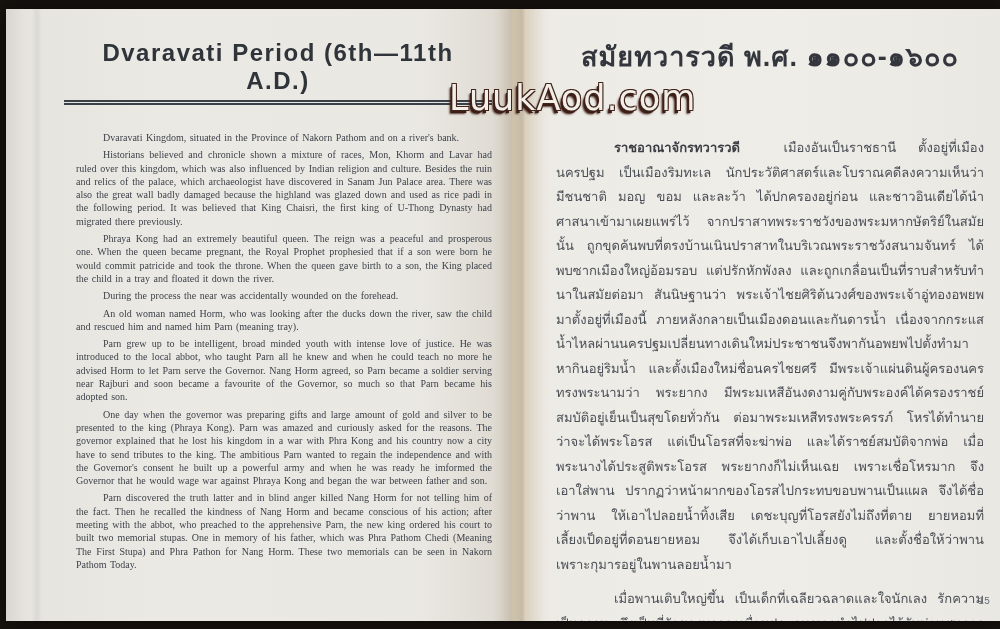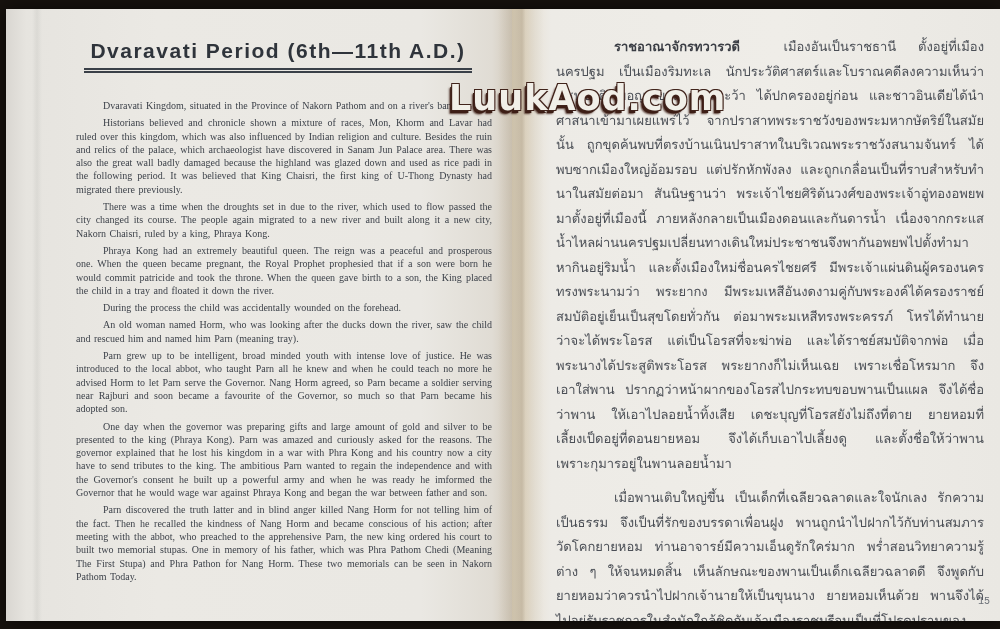--- a/index.html
+++ b/index.html
@@ -29,21 +29,21 @@
     background:linear-gradient(90deg,rgba(90,70,40,0) 0%,rgba(90,70,40,.10) 35%,rgba(120,95,55,.28) 52%,rgba(170,145,100,.18) 60%,rgba(120,95,55,.05) 80%,rgba(90,70,40,0) 100%);
     pointer-events:none;
   }
   
   .lp-inner{position:absolute;left:58px;right:20px;top:30px;}
   .lp-title-wrap{text-align:center;margin-bottom:26px;}
   .lp-title{
     display:inline-block;
     font-family:"Liberation Sans", sans-serif;
     font-weight:bold;
-    font-size:21px;
+    font-size:24px;
     letter-spacing:1.5px;
     color:#2f343b;
     padding:0 6px 5px 6px;
     border-bottom:5px double #3a4048;
   }
   .lp-body p{
     margin:0 0 4px 12px;
     font-size:10px;
     line-height:13.3px;
     text-align:justify;
@@ -75,21 +75,21 @@
   .rp-body b{color:#3a3d44;margin-top:32px;}
   .page-num{
     position:absolute;right:10px;bottom:14px;
     font-size:10px;color:#6a6e76;
     font-family:Liberation Mono, monospace;
   }
   
   .watermark{
     position:absolute;left:449px;top:78px;
     font-family:"DejaVu Sans", sans-serif;
-    font-weight:bold;
+    font-weight:normal;
     font-size:35px;
     letter-spacing:1px;
     color:#f1efe8;
     text-shadow:
       -1px -1px 0 #40231b, 1px -1px 0 #40231b,
       -1px  1px 0 #40231b, 1px  1px 0 #40231b,
       -3px  4px 2px rgba(62,30,22,.85),
       -2px  3px 0 #3c2019;
     z-index:5;
     pointer-events:none;
@@ -108,33 +108,33 @@
 
   <div class="page page-left">
     <div class="lp-crease"></div>
     <div class="lp-inner">
       <div class="lp-title-wrap">
         <span class="lp-title">Dvaravati Period (6th—11th A.D.)</span>
       </div>
       <div class="lp-body">
         <p>Dvaravati Kingdom, situated in the Province of Nakorn Pathom and on a river's bank.</p>
         <p>Historians believed and chronicle shown a mixture of races, Mon, Khorm and Lavar had ruled over this kingdom, which was also influenced by Indian religion and culture.  Besides the ruin and relics of the palace, which archaeologist have discovered in Sanam Jun Palace area.  There was also the great wall badly damaged because the highland was glazed down and used as rice padi in the following period.   It was believed that King Chaisri, the first king of U-Thong Dynasty had migrated there previously.</p>
-        <p>There was a time when the droughts set in due to the river, which used to flow passed the city changed its course.   The people again migrated to a new river and built along it a new city, Nakorn Chaisri, ruled by a king, Phraya Kong.</p>
         <p>Phraya Kong had an extremely beautiful queen.  The reign was a peaceful and prosperous one.   When the queen became pregnant, the Royal Prophet prophesied that if a son were born he would commit patricide and took the throne.   When the queen gave birth to a son, the King placed the child in a tray and floated it down the river.</p>
-        <p>During the process the child was accidentally wounded on the forehead.</p>
+        <p>During the process the near was accidentally wounded on the forehead.</p>
         <p>An old woman named Horm, who was looking after the ducks down the river, saw the child and rescued him and named him Parn (meaning tray).</p>
         <p>Parn grew up to be intelligent, broad minded youth with intense love of justice.  He was introduced to the local abbot, who taught Parn all he knew and when he could teach no more he advised Horm to let Parn serve the Governor.   Nang Horm agreed, so Parn became a soldier serving near Rajburi and soon became a favourite of the Governor, so much so that Parn became his adopted son.</p>
         <p>One day when the governor was preparing gifts and large amount of gold and silver to be presented to the king (Phraya Kong). Parn was amazed and curiously asked for the reasons. The governor explained that he lost his kingdom in a war with Phra Kong and his country now a city have to send tributes to the king.   The ambitious Parn wanted to regain the independence and with the Governor's consent he built up a powerful army and when he was ready he imformed the Governor that he would wage war against Phraya Kong and began the war between father and son.</p>
         <p>Parn discovered the truth latter and in blind anger killed  Nang Horm for not telling him of the fact.  Then he recalled the kindness of Nang Horm and became conscious of his action; after meeting with the abbot, who preached to the apprehensive Parn, the new king ordered his court to built two memorial stupas.  One in memory of his father, which was Phra Pathom Chedi (Meaning The First Stupa) and Phra Pathon for Nang Horm.   These two memorials can be seen in Nakorn Pathom Today.</p>
       </div>
     </div>
   </div>
 
   <div class="page page-right">
     <div class="rp-inner">
+      <h1 class="rp-title">สมัยทวารวดี  พ.ศ. ๑๑๐๐-๑๖๐๐</h1>
       <div class="rp-body">
         <p><b>ราชอาณาจักรทวารวดี</b>&nbsp;&nbsp;<span>เมืองอันเป็นราชธานี ตั้งอยู่ที่เมืองนครปฐม เป็นเมืองริมทะเล นักประวัติศาสตร์และโบราณคดีลงความเห็นว่า มีชนชาติ มอญ ขอม และละว้า ได้ปกครองอยู่ก่อน และชาวอินเดียได้นำศาสนาเข้ามาเผยแพร่ไว้ จากปราสาทพระราชวังของพระมหากษัตริย์ในสมัยนั้น ถูกขุดค้นพบที่ตรงบ้านเนินปราสาทในบริเวณพระราชวังสนามจันทร์ ได้พบซากเมืองใหญ่อ้อมรอบ แต่ปรักหักพังลง และถูกเกลื่อนเป็นที่ราบสำหรับทำนาในสมัยต่อมา สันนิษฐานว่า พระเจ้าไชยศิริต้นวงศ์ของพระเจ้าอู่ทองอพยพมาตั้งอยู่ที่เมืองนี้ ภายหลังกลายเป็นเมืองดอนและกันดารน้ำ เนื่องจากกระแสน้ำไหลผ่านนครปฐมเปลี่ยนทางเดินใหม่ประชาชนจึงพากันอพยพไปตั้งทำมาหากินอยู่ริมน้ำ และตั้งเมืองใหม่ชื่อนครไชยศรี มีพระเจ้าแผ่นดินผู้ครองนคร ทรงพระนามว่า พระยากง มีพระมเหสีอันงดงามคู่กับพระองค์ได้ครองราชย์สมบัติอยู่เย็นเป็นสุขโดยทั่วกัน ต่อมาพระมเหสีทรงพระครรภ์ โหรได้ทำนายว่าจะได้พระโอรส แต่เป็นโอรสที่จะฆ่าพ่อ และได้ราชย์สมบัติจากพ่อ เมื่อพระนางได้ประสูติพระโอรส พระยากงก็ไม่เห็นเฉย เพราะเชื่อโหรมาก จึงเอาใส่พาน ปรากฏว่าหน้าผากของโอรสไปกระทบขอบพานเป็นแผล จึงได้ชื่อว่าพาน ให้เอาไปลอยน้ำทิ้งเสีย เดชะบุญที่โอรสยังไม่ถึงที่ตาย ยายหอมที่เลี้ยงเป็ดอยู่ที่ดอนยายหอม จึงได้เก็บเอาไปเลี้ยงดู และตั้งชื่อให้ว่าพาน เพราะกุมารอยู่ในพานลอยน้ำมา</span></p>
         <p>เมื่อพานเติบใหญ่ขึ้น เป็นเด็กที่เฉลียวฉลาดและใจนักเลง รักความเป็นธรรม จึงเป็นที่รักของบรรดาเพื่อนฝูง พานถูกนำไปฝากไว้กับท่านสมภารวัดโคกยายหอม ท่านอาจารย์มีความเอ็นดูรักใคร่มาก พร่ำสอนวิทยาความรู้ต่าง ๆ ให้จนหมดสิ้น เห็นลักษณะของพานเป็นเด็กเฉลียวฉลาดดี จึงพูดกับยายหอมว่าควรนำไปฝากเจ้านายให้เป็นขุนนาง ยายหอมเห็นด้วย พานจึงได้ไปอยู่รับราชการในสำนักใกล้ชิดกับเจ้าเมืองราชบุรีจนเป็นที่โปรดปรานของเจ้าเมือง เจ้าเมืองรับไว้เป็นบุตรบุญธรรม ต่อมาเจ้าเมืองราชบุรีให้นำต้นไม้เงินต้นไม้ทอง พร้อมด้วยเครื่องราชบรรณาการไปถวายพระยากงผู้ครองนครไชยศรี พานแปลกใจและสนใจมาก จึงถามว่าทำไมเราต้องส่งของเหล่านี้ไปให้ทุกปี เจ้าเมืองได้ตอบว่า เราแพ้สงคราม เราก็ต้องเป็นเมืองขึ้นของเขา ด้วยเหตุนี้จึงทำให้พาน อยากทำการใหญ่ในการกู้อิสรภาพ จึงได้ฝึกหัดทหาร สะสมอาวุธยุทธภัณฑ์ และเสบียงอาหาร และจนเป็นที่เพียงพอแล้ว จึงกราบเรียนเจ้าเมืองบิดาเลี้ยง อาสายกทัพไปตีเมืองนครไชยศรี สงครามระหว่างพ่อลูกจึงได้เกิดขึ้น</p>
       </div>
     </div>
     <div class="page-num">15</div>
   </div>
 
   <div class="gutter"></div>
 </div>

